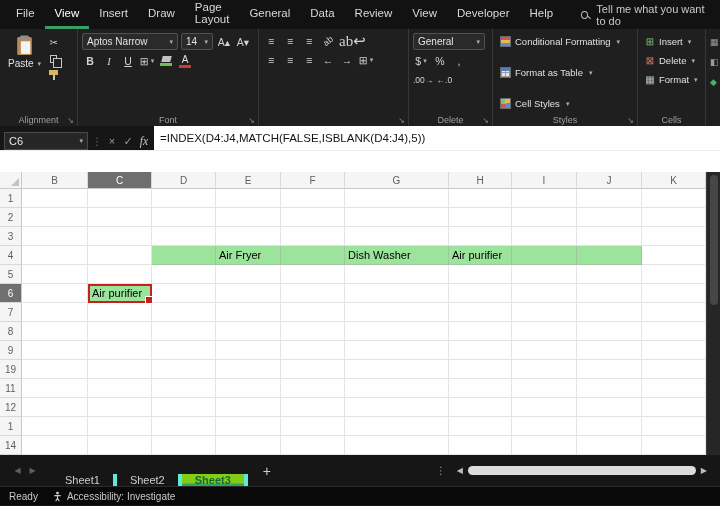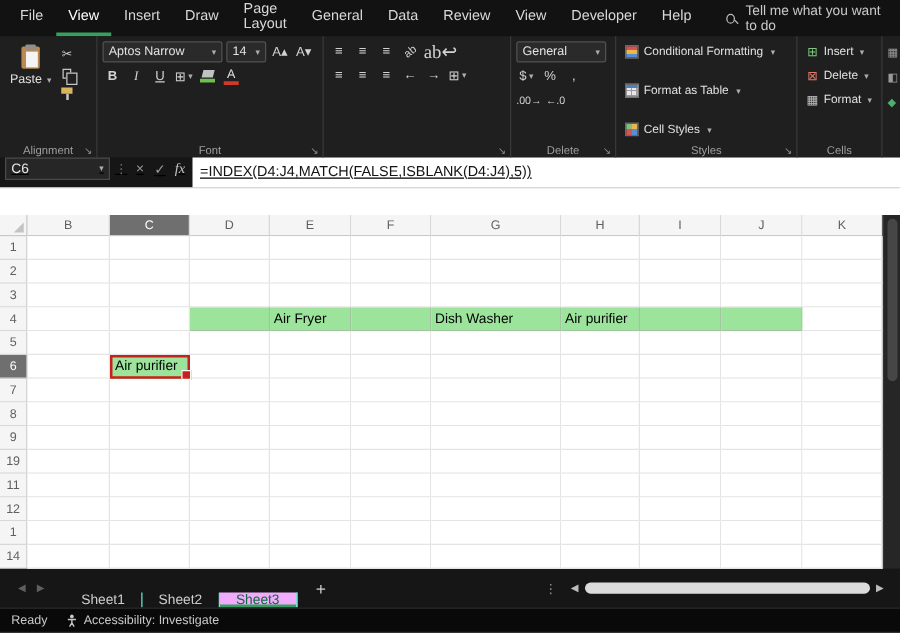--- a/index.html
+++ b/index.html
@@ -82,21 +82,21 @@
   .g-cells { width:68px; gap:2px; }
   .cellrow { display:flex; align-items:center; gap:3px; height:17px; padding:0 2px; color:#e0e0e0; }
   .clabel { font-size:9.5px; }
   .cicon { font-size:10px; width:12px; text-align:center; }
   .ins { color:#7fc97f; } .del { color:#e07a6a; } .fmt { color:#bdbdbd; }
   .edge { width:14px; background:#1f1f1f; display:flex; flex-direction:column; padding-top:8px; gap:10px; overflow:hidden; }
   .edge span { font-size:9px; color:#9a9a9a; margin-left:4px; }
   .edge span:last-child { color:#4fae6d; }
 
   
-  .fbar { flex:0 0 24px; background:#161616; display:flex; align-items:flex-start;text-decoration:underline; }
+  .fbar { flex:0 0 24px; background:#161616; display:flex; align-items:flex-end; }
   .nbwrap { flex:0 0 154px; display:flex; align-items:center; gap:4px; padding:0 4px; }
   .nbox { flex:1; height:18px; background:#262626; border:1px solid #4a4a4a; display:flex; align-items:center; justify-content:space-between; padding:0 4px; font-size:11px; color:#e8e8e8; }
   .fmore { color:#777; font-size:10px; }
   .fbtn { color:#9a9a9a; font-size:11px; width:12px; text-align:center; }
   .fx { font-style:italic; font-family:"Liberation Serif", serif; color:#c6c6c6; font-size:11.5px; }
   .finput { flex:1; height:100%; background:#fff; color:#141414; font-size:11.5px; display:flex; align-items:center; padding:0 6px; white-space:nowrap; overflow:hidden; }
   .fbar2 { flex:0 0 22px; background:#fff; border-top:1px solid #ececec; }
 
   
   .gridwrap { flex:0 0 283px; display:flex; background:#262626; }
@@ -113,22 +113,22 @@
   .cell.green { background:var(--green-fill,#9CE49C); border-right-color:#a0c6a0; border-bottom-color:#a0c6a0; }
   .cell.sel { border:2px solid var(--sel-red,#C21E1E); line-height:15px; padding-left:2px; z-index:2; overflow:visible; }
   .cell.sel::after { content:""; position:absolute; right:-3px; bottom:-3px; width:6px; height:6px; background:var(--sel-red,#C21E1E); border:1px solid #fff; z-index:3; }
   .vstrip { flex:1; background:#262626; border-left:1px solid #3a3a3a; }
   .vstrip::after { content:""; display:block; margin:3px auto 0; width:8px; height:130px; background:#464646; border-radius:4px; }
 
   
   .sheetbar { flex:0 0 27px; background:#161616; display:flex; align-items:stretch; padding:0 8px 0 10px; }
   .snav { width:15px; display:flex; align-items:center; justify-content:center; color:#5f5f5f; font-size:8px; }
   .stabs { display:flex; margin-left:12px; }
-  .stab { padding:0 13px; display:flex; align-items:center; font-size:11px; color:#cdcdcd; border-right:1px solid #5eead4;margin-top:19px; }
-  .stab.active { background:#f0abfc; color:var(--accent,#0e6b3a); font-weight:normal; box-shadow:inset 0 -2.5px 0 var(--tab-underline,#1fa05e);text-align:center; }
+  .stab { padding:0 13px; display:flex; align-items:center; font-size:11px; color:#cdcdcd; border-right:4px solid #5eead4;margin-top:19px; }
+  .stab.active { background:#84cc16; color:var(--accent,#0e6b3a); font-weight:bold; box-shadow:inset 0 -2.5px 0 var(--tab-underline,#1fa05e);text-align:center; }
   .addsheet { width:30px; display:flex; align-items:center; justify-content:center; color:#cfcfcf; font-size:14px; margin-left:4px; }
   .flexspacer { flex:1; }
   .smore { display:flex; align-items:center; color:#9a9a9a; font-size:10px; padding:0 6px; }
   .sarrow { display:flex; align-items:center; color:#bdbdbd; font-size:8px; padding:0 5px; }
   .strack { width:228px; display:flex; align-items:center; }
   .sthumb { height:9px; background:#dcdcdc; border-radius:5px; width:100%; }
 
   
   .statusbar { flex:0 0 19px; background:#090909; border-top:1px solid #2c2c2c; display:flex; align-items:center; gap:14px; padding:0 9px; color:#c9c9c9; font-size:10px; }
   .accitem { display:flex; align-items:center; gap:4px; }

